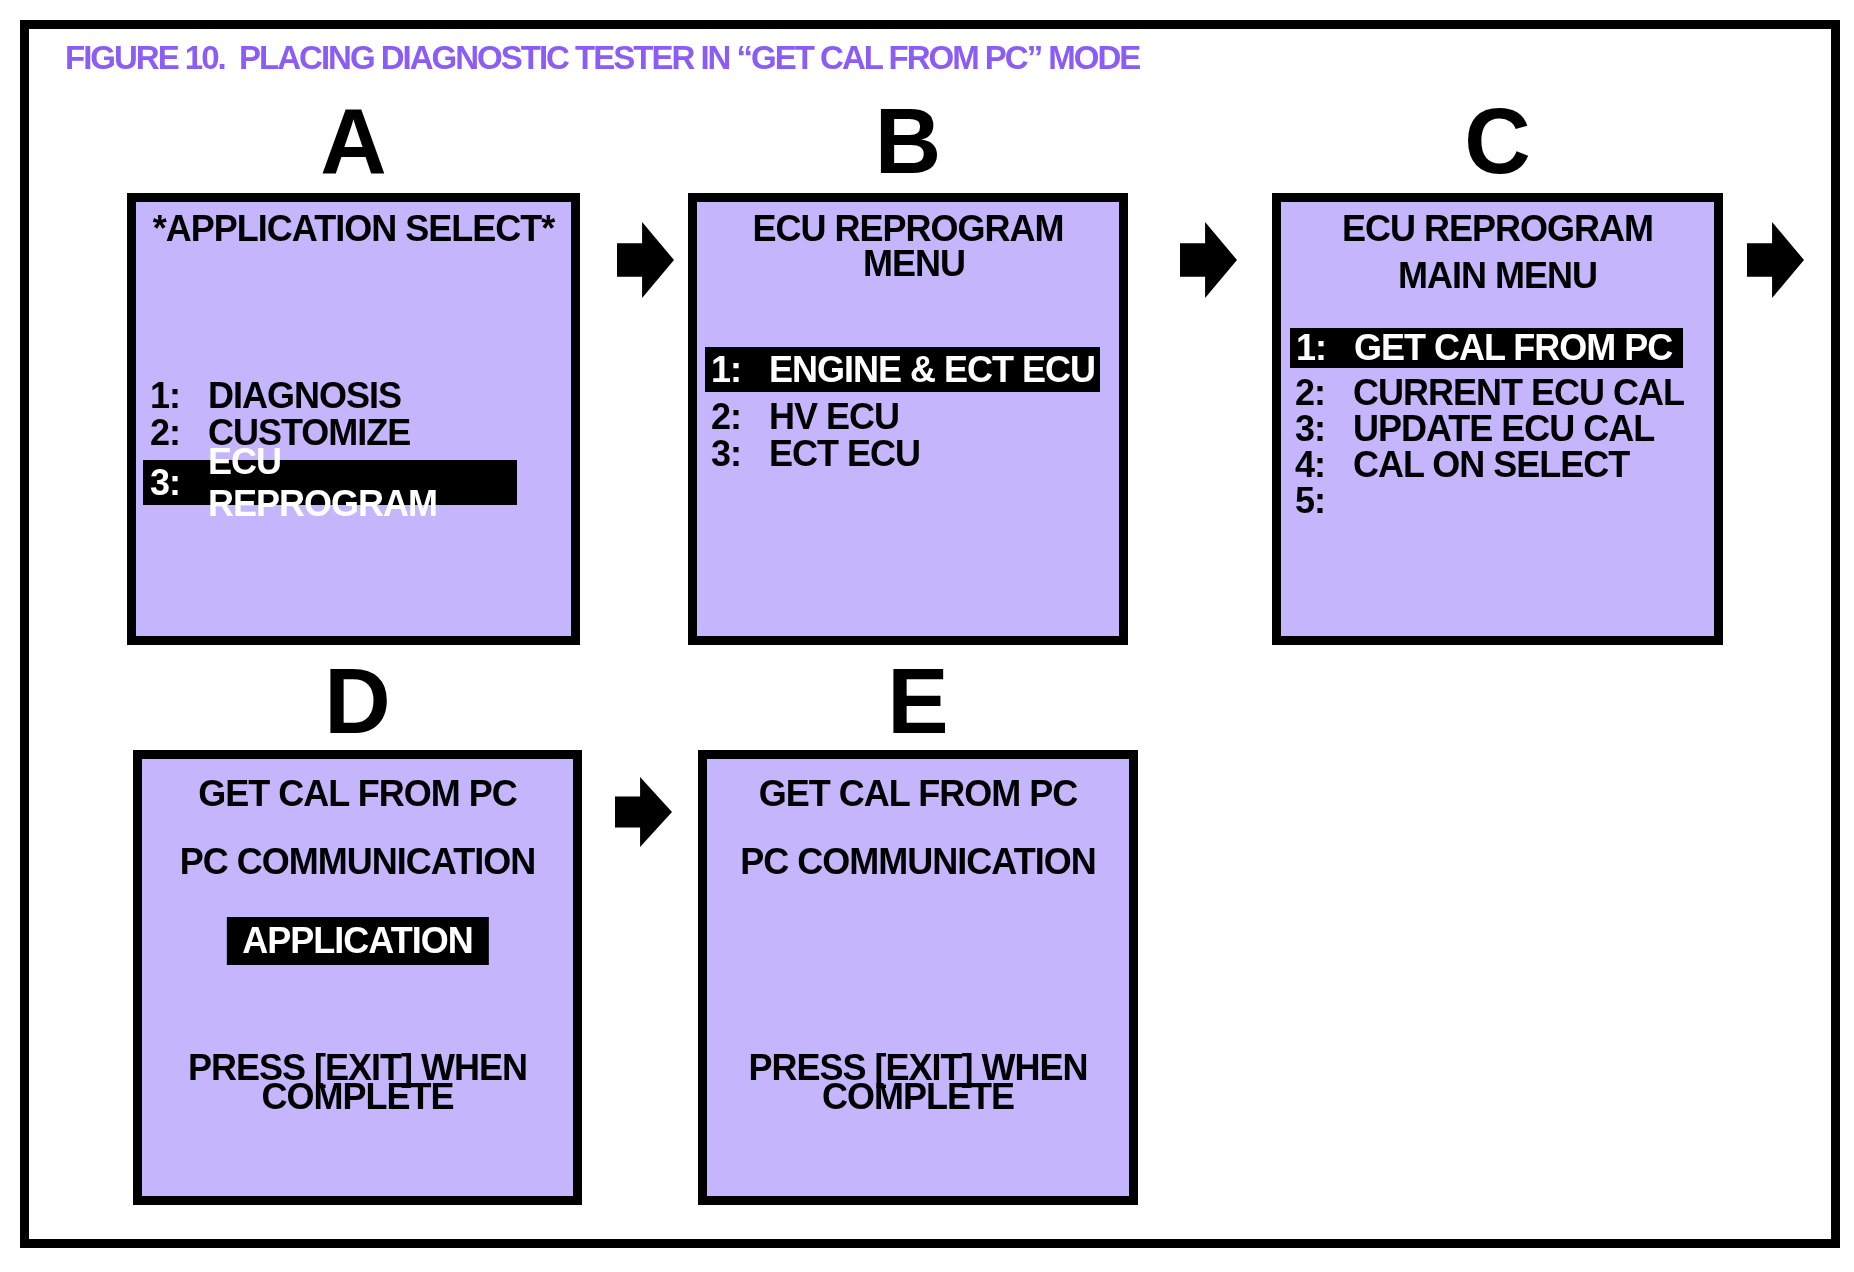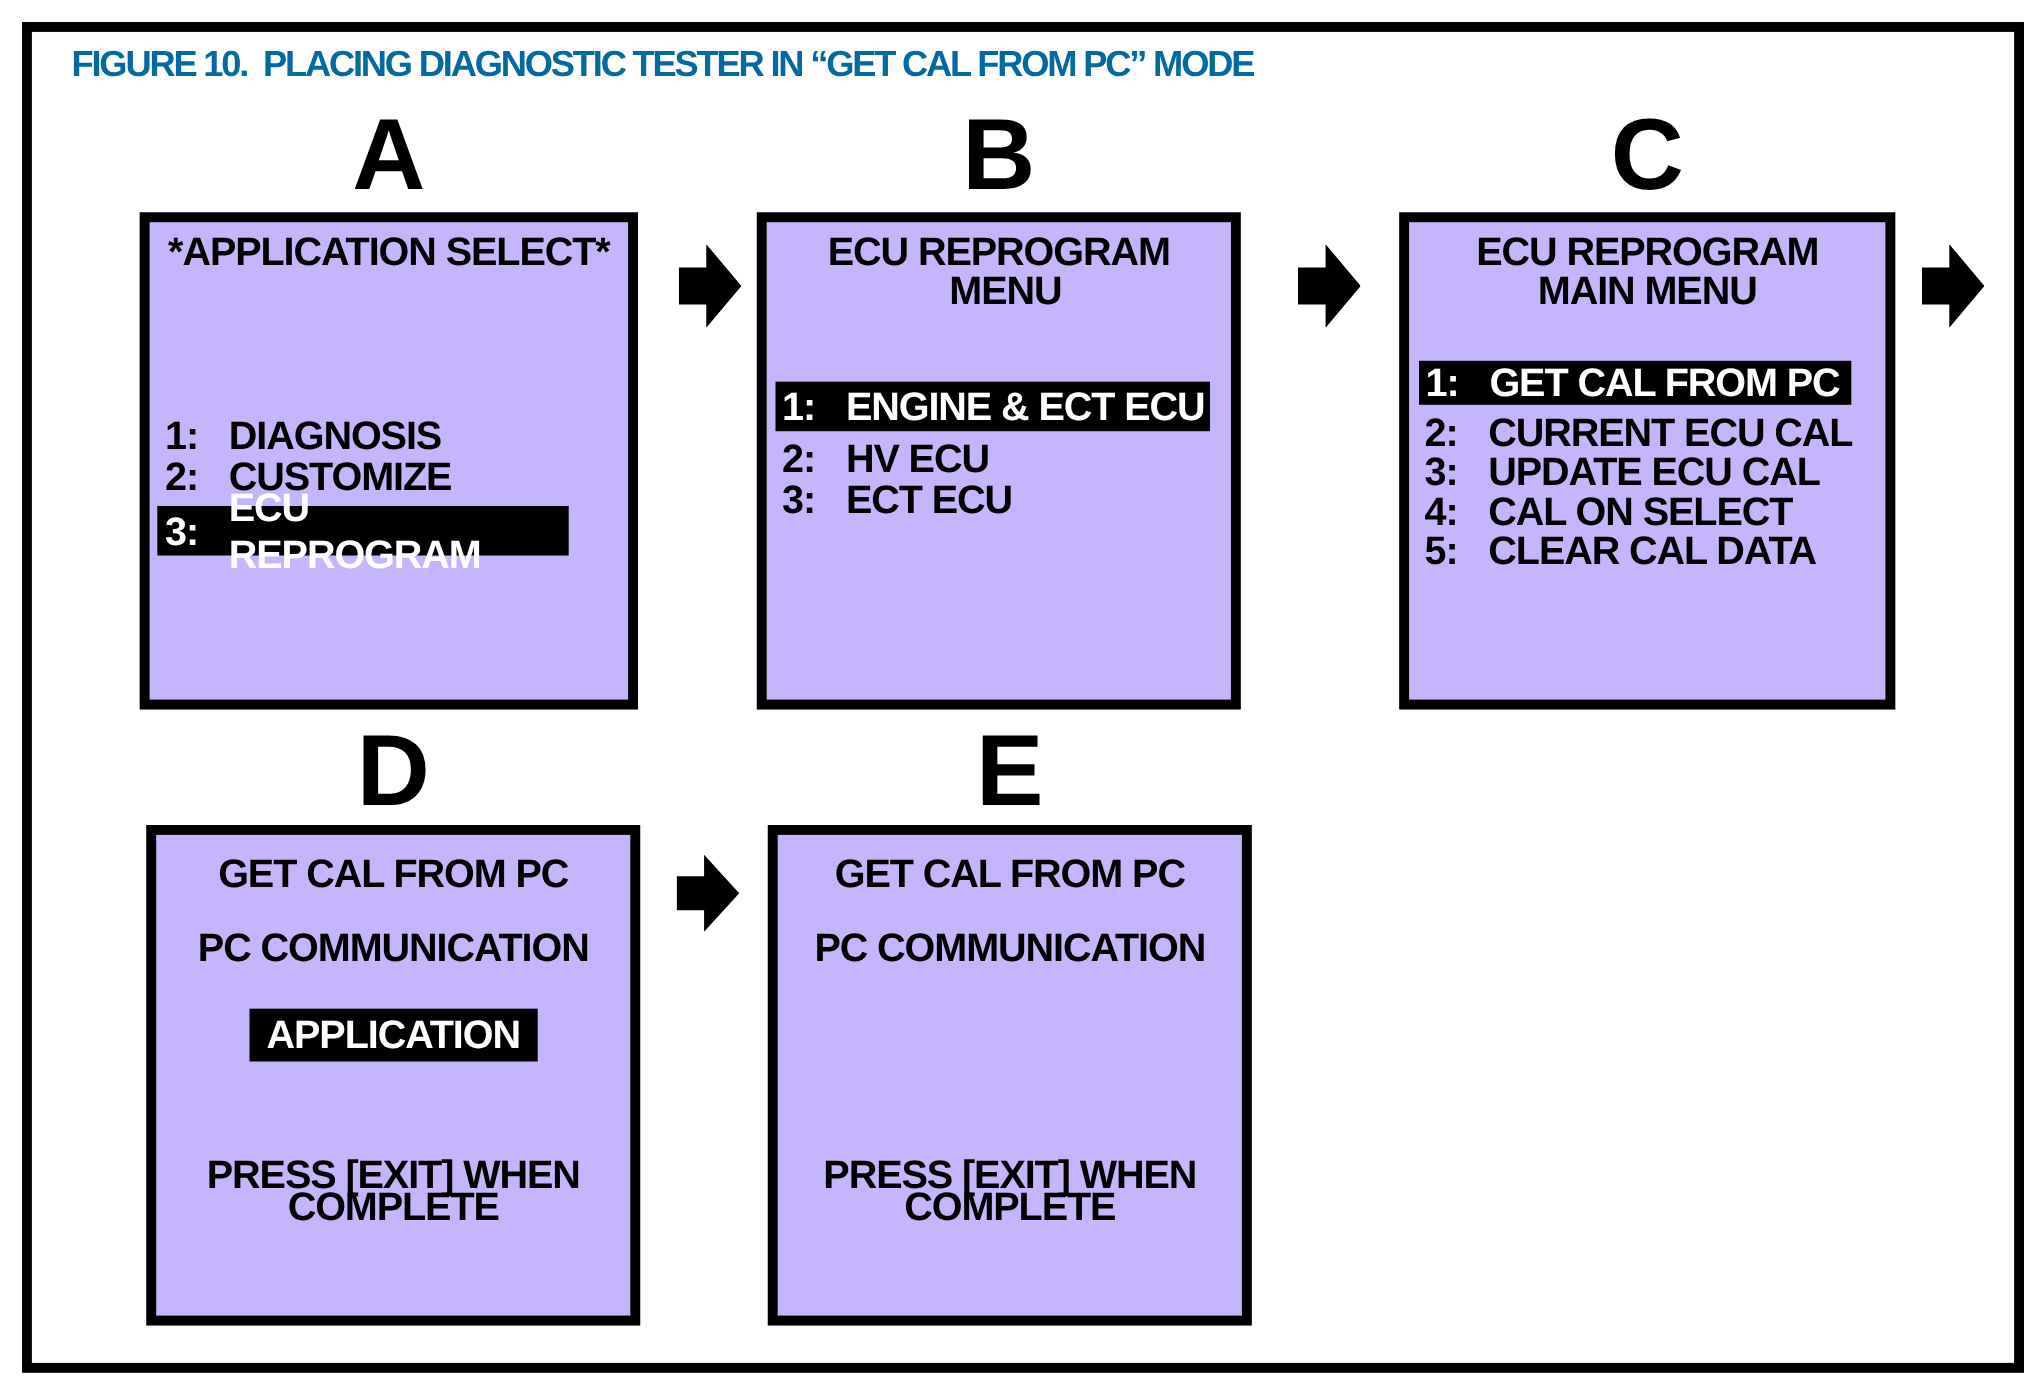--- a/index.html
+++ b/index.html
@@ -7,21 +7,21 @@
     position:relative; width:1854px; height:1272px; background:#ffffff;
     font-family:"Liberation Sans", sans-serif; font-weight:bold; color:#000;
     overflow:hidden;
   }
   .frame {
     position:absolute; left:20px; top:20px; width:1820px; height:1228px;
     border:9px solid #000; box-sizing:border-box; background:#fff;
   }
   .fig-title {
     position:absolute; left:36px; top:10px;
-    font-size:33px; letter-spacing:-2px; color:#0369a1; white-space:pre;text-align:right;
+    font-size:33px; letter-spacing:-2px; color:#8b5cf6; white-space:pre;text-align:right;
   }
   .plabel {
     position:absolute; font-size:92px; line-height:1; text-align:center;
     letter-spacing:0;
   }
   .plabel-a { left:98px;   top:66px;  width:453px; }
   .plabel-b { left:659px;  top:66px;  width:440px; }
   .plabel-c { left:1243px; top:66px;  width:451px; }
   .plabel-d { left:104px;  top:626px; width:449px; }
   .plabel-e { left:669px;  top:626px; width:440px; }
@@ -127,41 +127,40 @@
           <span class="num">3:</span>
           <span class="txt">ECT ECU</span>
         </div>
       </div>
     </div>
 
     <div class="arrow arrow-bc"></div>
 
     <div class="screen screen-c">
       <div class="screen-title">ECU REPROGRAM</div>
-      <div class="screen-title" style="margin-top:0;">MAIN MENU</div>
+      <div class="screen-title" style="margin-top:12px;">MAIN MENU</div>
       <div class="menu menu-c">
         <div class="menu-item hl">
           <span class="num">1:</span>
           <span class="txt">GET CAL FROM PC</span>
         </div>
         <div class="menu-item">
           <span class="num">2:</span>
           <span class="txt">CURRENT ECU CAL</span>
         </div>
         <div class="menu-item">
           <span class="num">3:</span>
           <span class="txt">UPDATE ECU CAL</span>
         </div>
         <div class="menu-item">
           <span class="num">4:</span>
           <span class="txt">CAL ON SELECT</span>
         </div>
         <div class="menu-item">
           <span class="num">5:</span>
-          <span class="txt">CLEAR CAL DATA</span>
         </div>
       </div>
     </div>
 
     <div class="arrow arrow-cout"></div>
 
     <div class="screen screen-d">
       <div class="dline d1">GET CAL FROM PC</div>
       <div class="dline d2">PC COMMUNICATION</div>
       <div class="status">APPLICATION</div>

